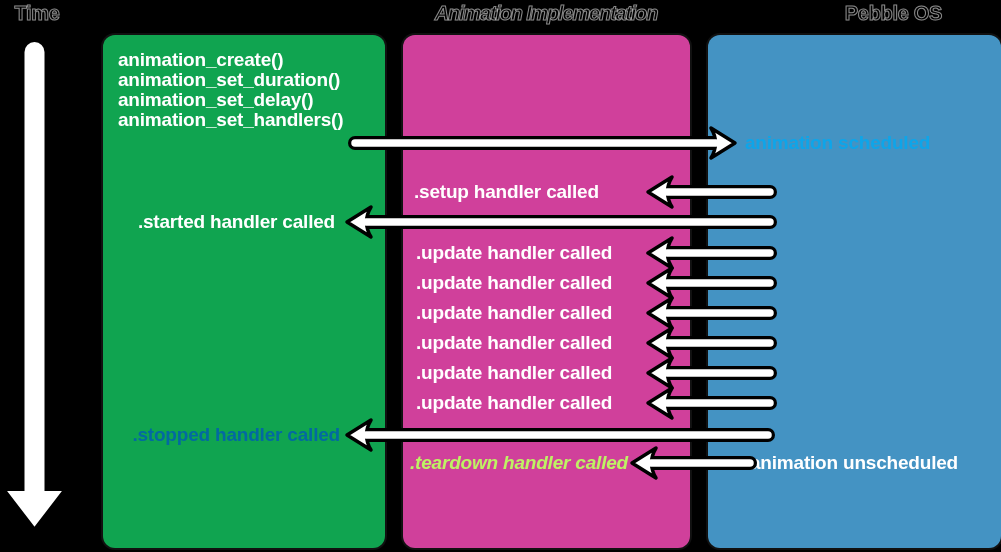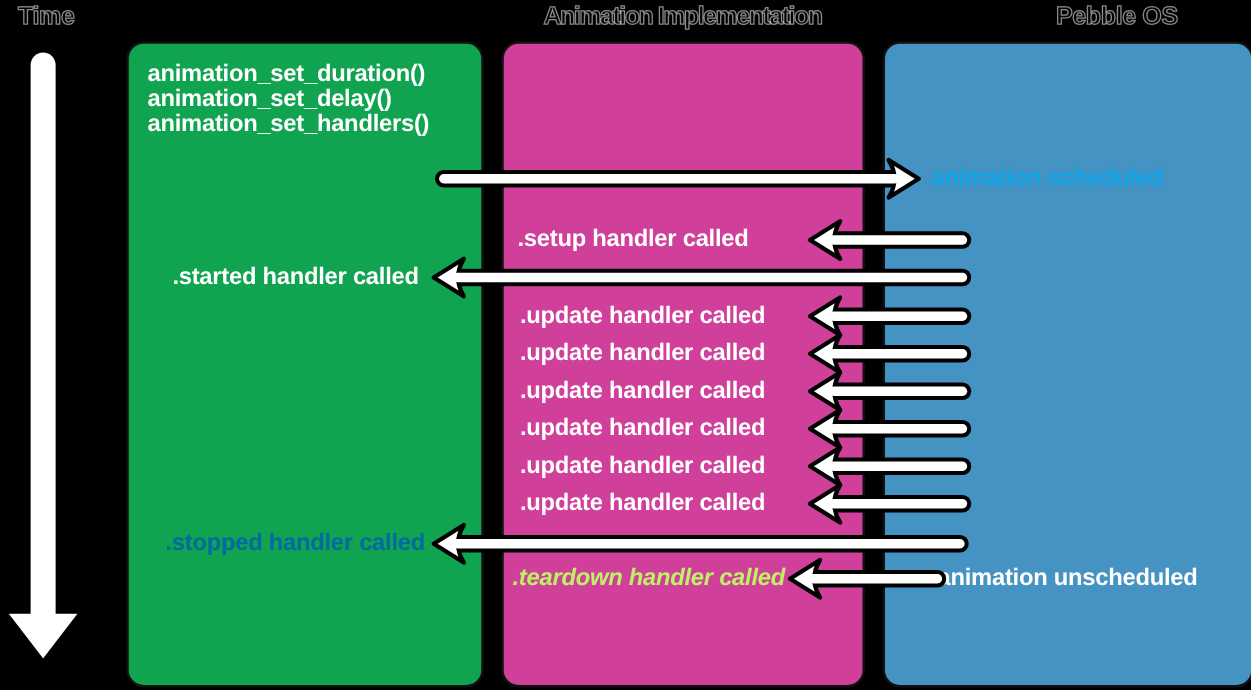--- a/index.html
+++ b/index.html
@@ -41,28 +41,29 @@
     letter-spacing:-0.2px;white-space:nowrap;
   }
   svg{position:absolute;left:0;top:0;}
 </style>
 </head>
 <body style="background: rgb(0, 0, 0);">
 
 <div id="stage">
 
   <div class="col-header" style="left:8px;width:58px;">Time</div>
-  <div class="col-header" style="left:396px;width:300px;letter-spacing:-1.2px;">Animation Implementation</div>
+  <div class="col-header" style="left:396px;width:300px;letter-spacing:-1.2px;font-style:italic;">Animation Implementation</div>
   <div class="col-header" style="left:747px;width:293px;">Pebble OS</div>
 
   <div class="box" id="box-app-code" style="background: rgb(16, 164, 80);"></div>
   <div class="box" id="box-animation-impl" style="background: rgb(208, 64, 155);"></div>
   <div class="box" id="box-pebble-os" style="background: rgb(68, 147, 195);"></div>
 
   <div id="function-list">
+      <div>animation_create()</div>
       <div>animation_set_duration()</div>
       <div>animation_set_delay()</div>
       <div>animation_set_handlers()</div>
     </div>
 
   <div id="labels-layer">
       <div class="evt-label" style="top: 143px; color: #0ea5e9; left: 745px;">animation scheduled</div>
       <div class="evt-label" style="top: 192px; color: rgb(255, 255, 255); left: 414px;">.setup handler called</div>
       <div class="evt-label" style="top: 222px; color: rgb(255, 255, 255); right: 666px; margin-left: 12px;">.started handler called</div>
       <div class="evt-label" style="top: 253px; color: rgb(255, 255, 255); left: 416px;">.update handler called</div>

